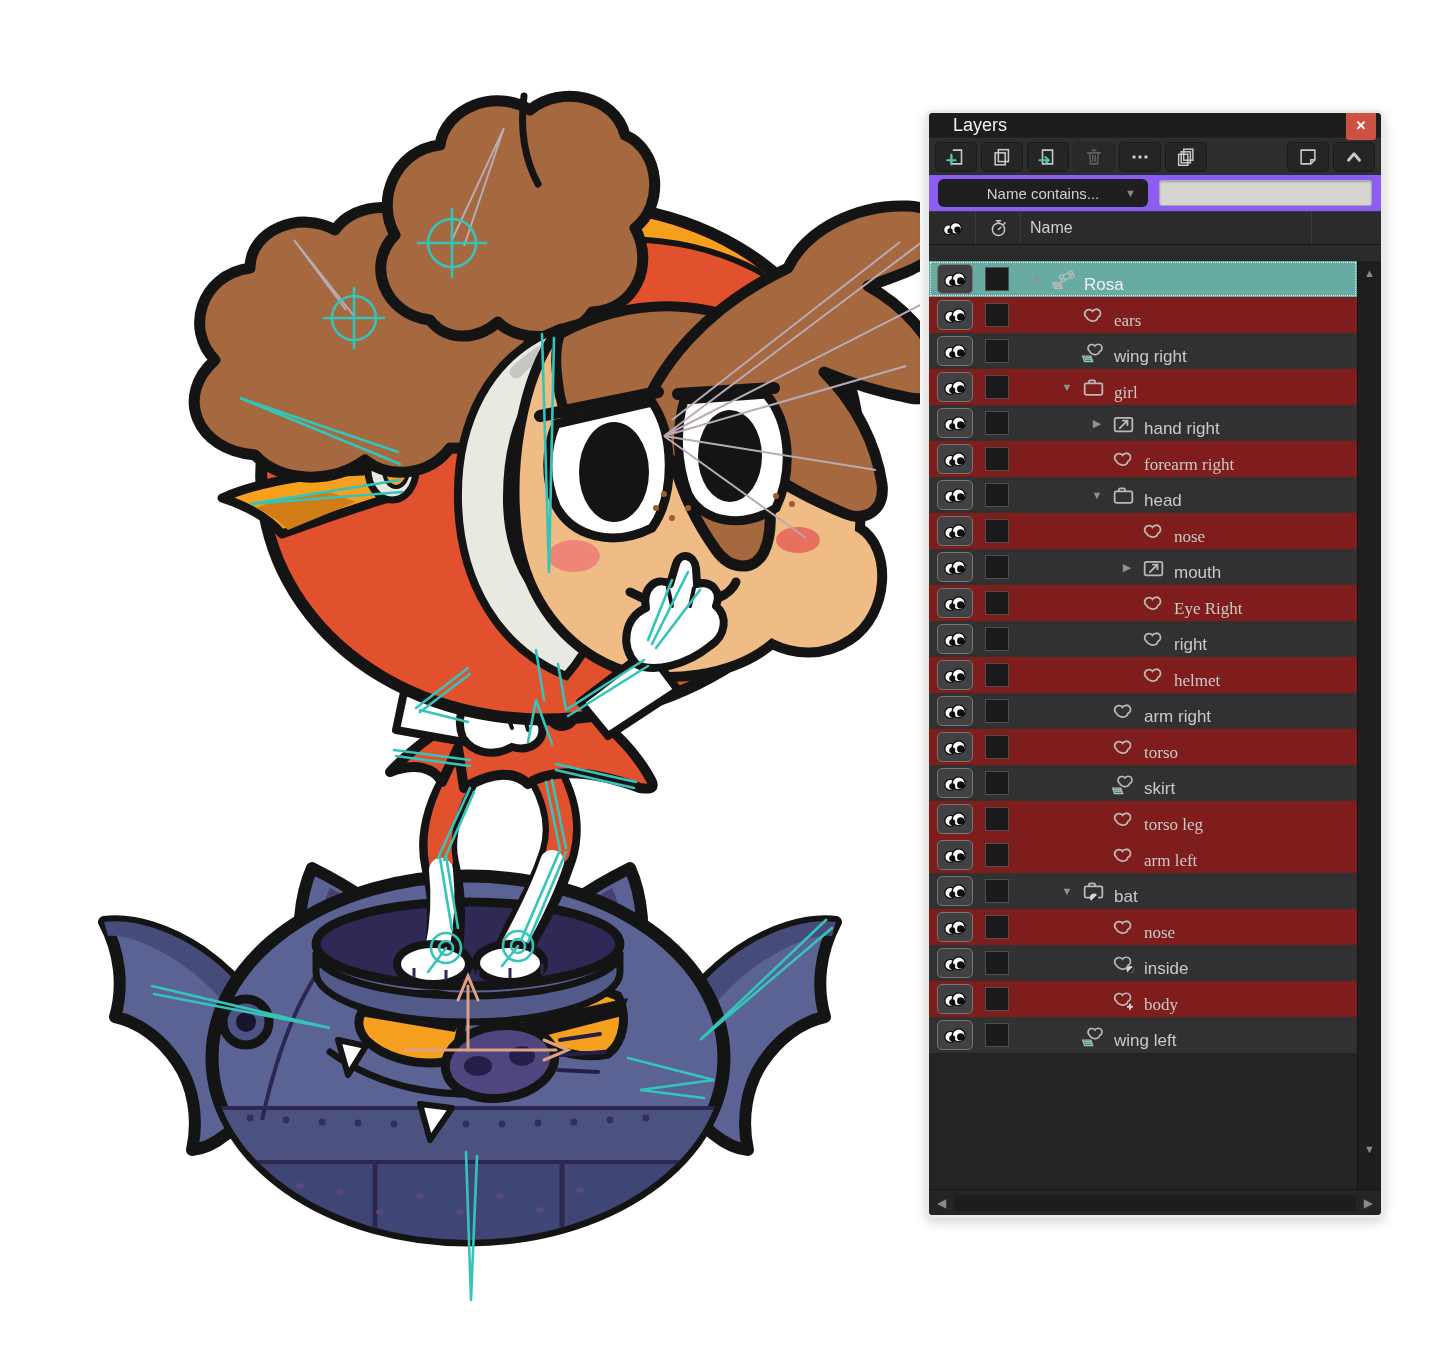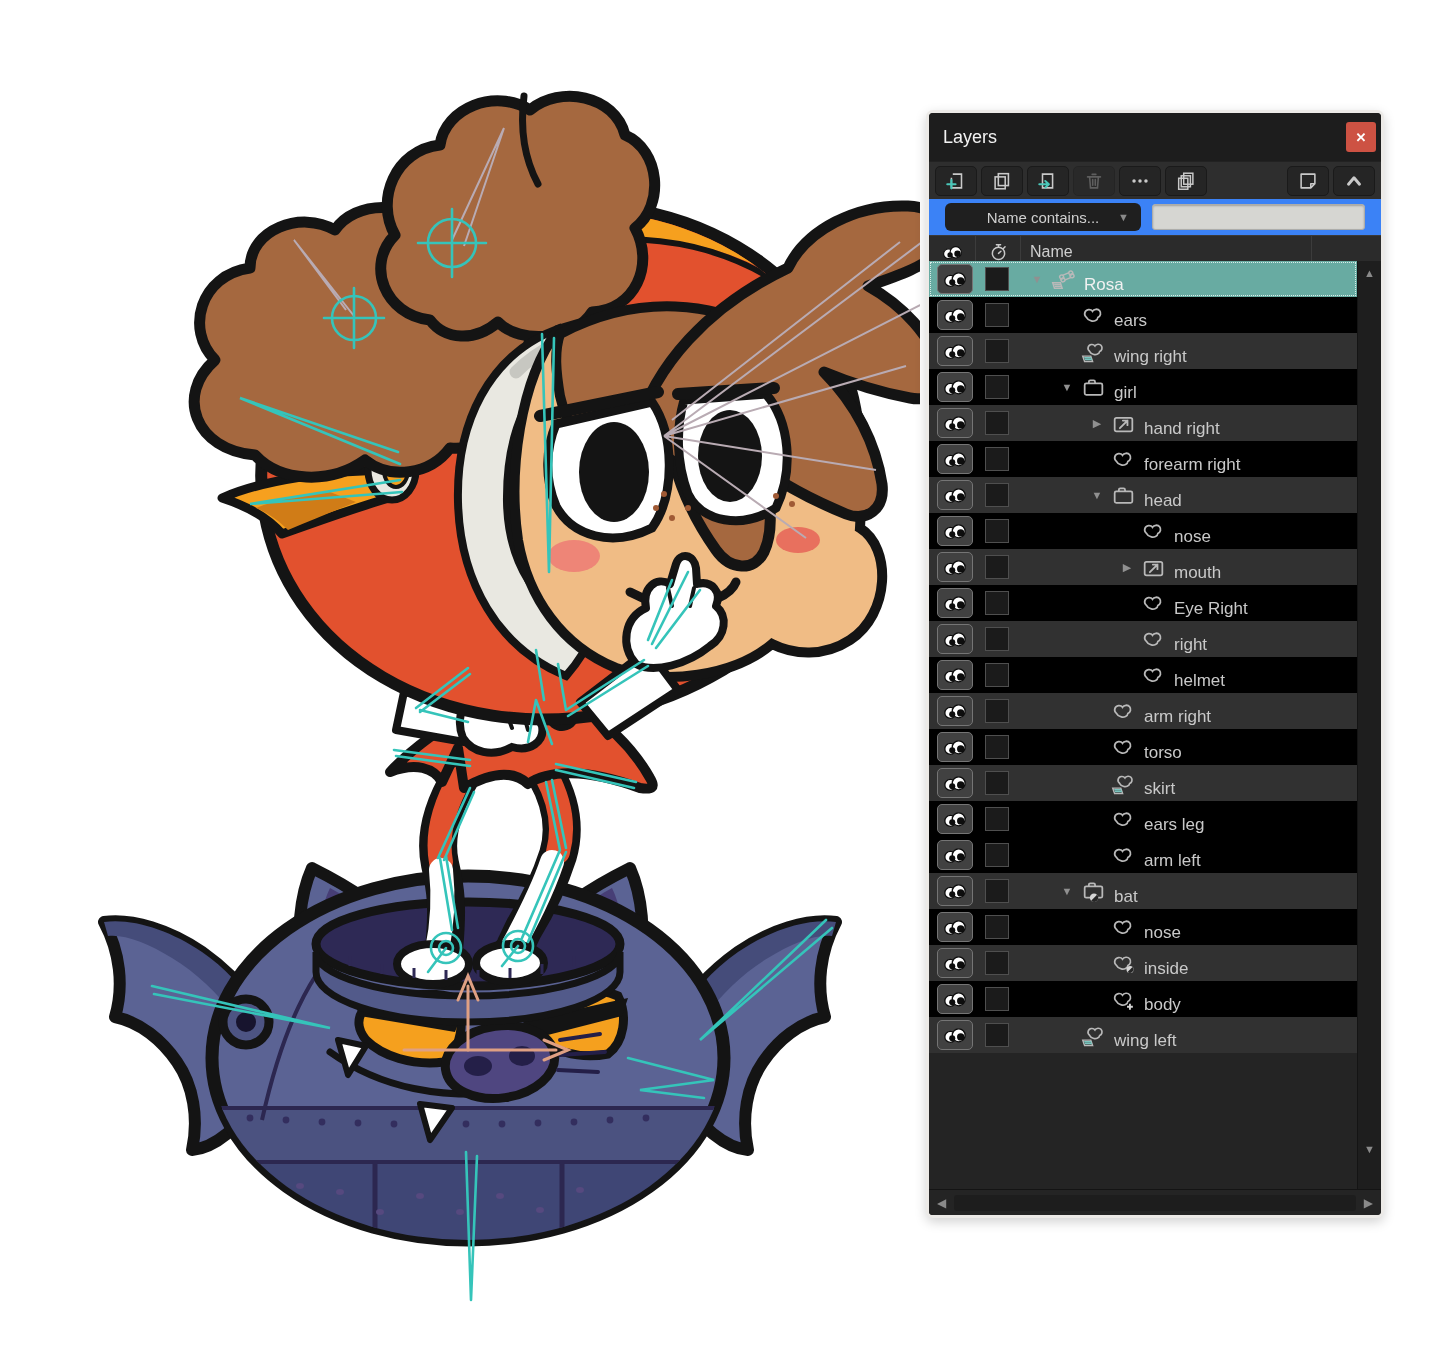--- a/index.html
+++ b/index.html
@@ -6,53 +6,53 @@
   body{width:1454px;height:1347px;background:#ffffff;position:relative;overflow:hidden;
        font-family:"Liberation Sans", sans-serif;}
 
   
   .canvas-area{position:absolute;left:0;top:0;width:920px;height:1347px;}
 
   
   .panel{position:absolute;left:926px;top:110px;width:458px;height:1108px;
          background:#2b2b2b;border:3px solid #eceae7;border-radius:7px;
          box-shadow:0 4px 12px rgba(0,0,0,.18);box-sizing:border-box;overflow:hidden;}
-  .titlebar{height:48px;background:#1d1d1d;display:flex;align-items:center;
-            padding:0 5px 0 14px;box-sizing:border-box;}
+  .titlebar{height:24px;background:#1d1d1d;display:flex;align-items:center;
+            padding:0 5px 0 24px;box-sizing:border-box;}
   .titlebar .title{color:#f2f2f2;font-size:18px;}
   .closebtn{margin-left:auto;width:30px;height:30px;background:var(--close_red,#cd5243);
             border:none;border-radius:3px;color:#fff;font-size:13px;font-weight:bold;
             display:flex;align-items:center;justify-content:center;cursor:pointer;}
   .toolbar{height:38px;background:#2e2e2e;display:flex;align-items:center;
            padding:0 6px;gap:4px;box-sizing:border-box;border-top:1px solid #222;}
   .tbtn{width:42px;height:30px;background:#252525;border:1px solid #1a1a1a;border-radius:5px;
         display:flex;align-items:center;justify-content:center;padding:0;cursor:pointer;}
   .tbtn.dim{opacity:.45;}
   .tb-spacer{flex:1;}
-  .searchrow{height:36px;background:#3b82f6;display:flex;align-items:center;
-             padding:0 16px;gap:11px;box-sizing:border-box;}
+  .searchrow{height:36px;background:#8b5cf6;display:flex;align-items:center;
+             padding:0 9px;gap:11px;box-sizing:border-box;}
   .dropdown{position:relative;width:226px;height:28px;background:#1f1f1f;border-radius:6px;
             color:#cfcfcf;font-size:15px;display:flex;align-items:center;
             justify-content:center;cursor:pointer;}
   .dropdown .dd-caret{position:absolute;right:12px;color:#8a8a8a;font-size:11px;}
   .searchbox{flex:1;height:26px;background:var(--input_gray,#d6d6d2);border:1px solid #adadaa;
              border-radius:3px;box-shadow:inset 0 1px 2px rgba(0,0,0,.25);font-size:15px;
              padding:0 6px;box-sizing:border-box;color:#222;}
   .lheader{height:34px;background:#2b2b2b;border-top:1px solid #3a3a3a;border-bottom:1px solid #191919;
            display:flex;align-items:center;color:#cfcfcf;box-sizing:border-box;}
   .col-eye{width:46px;display:flex;align-items:center;justify-content:center;
            border-right:1px solid #3c3c3c;height:100%;}
   .col-time{width:44px;display:flex;align-items:center;justify-content:center;
             border-right:1px solid #3c3c3c;height:100%;}
   .col-name{flex:1;padding-left:9px;font-size:16px;display:flex;align-items:center;height:100%;}
   .col-stub{width:69px;border-left:1px solid #3c3c3c;height:100%;}
 
   .rows{position:absolute;left:0;top:148px;width:428px;height:928px;background:#242424;}
   .lrow{height:36px;display:flex;align-items:center;padding-left:8px;box-sizing:border-box;cursor:pointer;}
-  .lrow.odd{background:#000000;}
+  .lrow.odd{background:#7f1d1d;font-family:Liberation Serif, serif;}
   .lrow.even{background:#313131;}
   .lrow.sel{background:var(--selection_teal,#68aba2);outline:1px dotted #d8ece8;outline-offset:-2px;}
   .eyebtn{width:34px;height:28px;background:#414141;border:1px solid #757575;border-radius:5px;
           display:flex;align-items:center;justify-content:center;flex:none;}
   .cbox{width:22px;height:22px;background:#1b1b1b;border:1px solid #4f4f4f;margin-left:12px;flex:none;}
   .ind{display:inline-block;height:1px;margin-left:16px;flex:none;}
   .tri{width:24px;text-align:center;font-size:11px;color:#909090;flex:none;}
   .licon{width:28px;height:26px;display:flex;align-items:center;justify-content:center;flex:none;margin-right:7px;}
   .lbl{color:#c9c9c9;font-size:17px;white-space:nowrap;margin-top:12px;}
   .lrow.sel .lbl{color:#f1f1f1;}
@@ -712,21 +712,21 @@
           </svg>
         </span>
         <span class="cbox"></span>
         <span class="ind" style="width: 60px;"></span>
         <span class="tri"></span>
         <span class="licon">
           <svg viewBox="0 0 26 24" width="27" height="25">
             <use href="#li-vector"></use>
           </svg>
         </span>
-        <span class="lbl">ears leg</span>
+        <span class="lbl">torso leg</span>
       </div>
       <div class="lrow odd">
         <span class="eyebtn">
           <svg viewBox="0 0 26 18" width="24" height="17">
             <use href="#sym-eyes"></use>
           </svg>
         </span>
         <span class="cbox"></span>
         <span class="ind" style="width: 60px;"></span>
         <span class="tri"></span>

